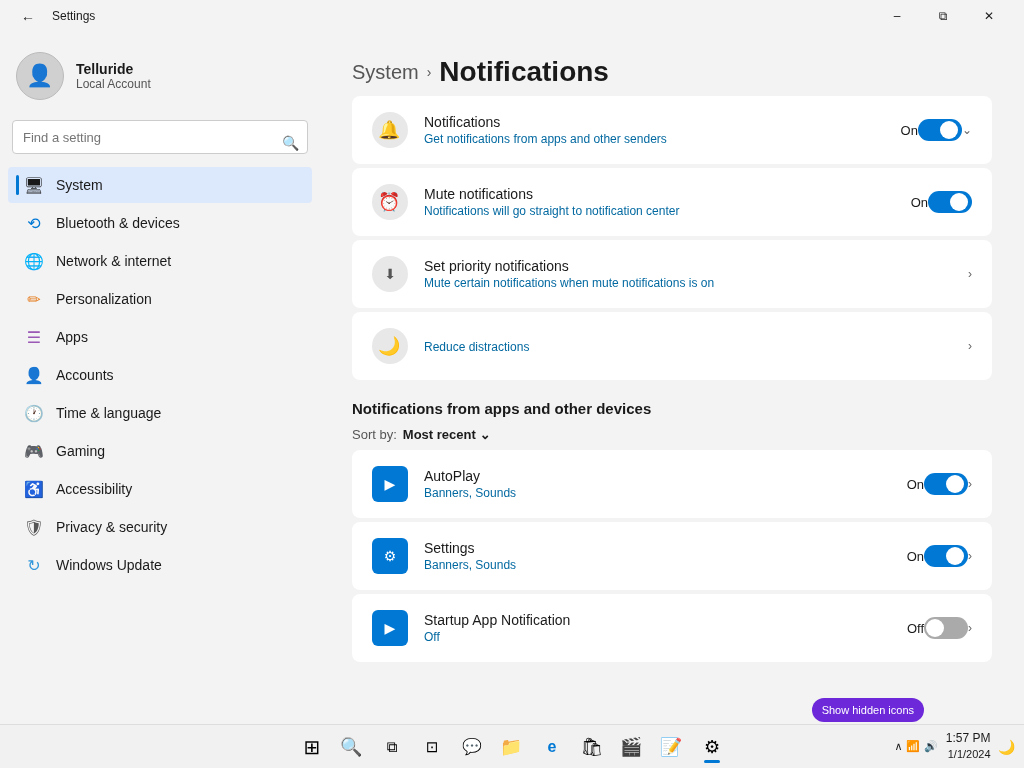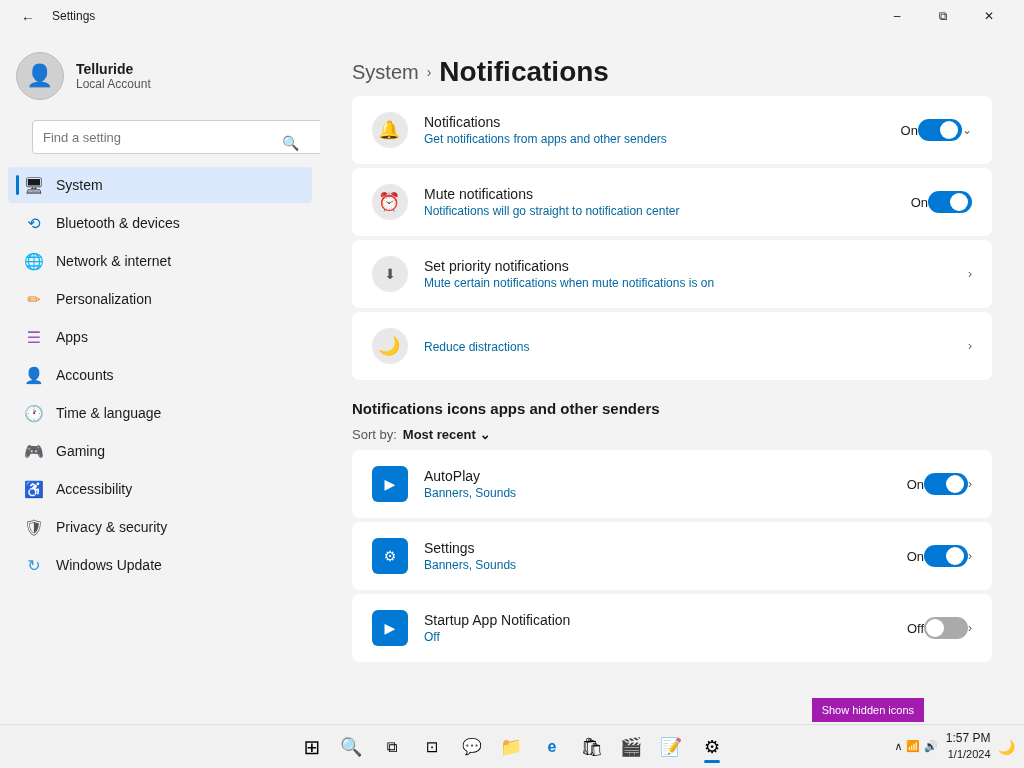--- a/index.html
+++ b/index.html
@@ -107,21 +107,20 @@
     .search-input {
       width: 100%;
       height: 34px;
       border: 1px solid #ccc;
       border-radius: 4px;
       background: white;
       padding: 0 32px 0 10px;
       font-size: 13px;
       color: #333;
       outline: none;
-      margin-left: 20px;
     }
     .search-icon-btn {
       position: absolute;
       right: 20px;
       top: 50%;
       transform: translateY(-50%);
       background: none;
       border: none;
       cursor: pointer;
       color: #555;
@@ -360,24 +359,24 @@
       border-radius: 2px;
     }
     .time-block { text-align: right; line-height: 1.4; }
     .time-text { font-size: 12px; }
     .date-text { font-size: 11px; }
     .system-tray { display: flex; align-items: center; gap: 4px; font-size: 11px; }
     .tooltip-box {
       position: absolute;
       bottom: 50px;
       right: 8px;
-      background: #a21caf;
+      background: #6d28d9;
       color: white;
       padding: 6px 10px;
-      border-radius: 0;
+      border-radius: 12px;
       font-size: 12px;
       white-space: nowrap;
     }
   </style>
 </head>
 <body>
 
 <div class="title-bar">
   <div class="title-bar-left">
     <button class="title-bar-btn" style="width:32px; font-size:14px;">←</button>
@@ -502,21 +501,21 @@
     <div class="setting-card">
       <div class="setting-icon-circle">🌙</div>
       <div class="setting-text">
         <div class="setting-subtitle">Reduce distractions</div>
       </div>
       <div class="setting-right">
         <span class="chevron-right">›</span>
       </div>
     </div>
 
-    <div class="section-header">Notifications icons apps and other senders</div>
+    <div class="section-header">Notifications from apps and other devices</div>
 
     <div class="sort-bar">
       <span>Sort by:</span>
       <div class="sort-dropdown">
         <span>Most recent</span>
         <span>⌄</span>
       </div>
     </div>
 
     <div class="setting-card">

